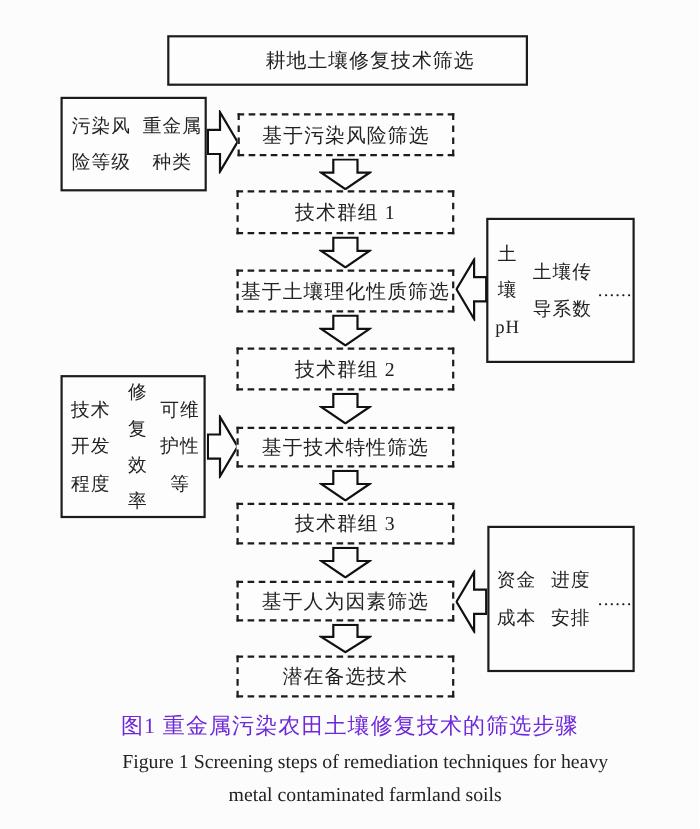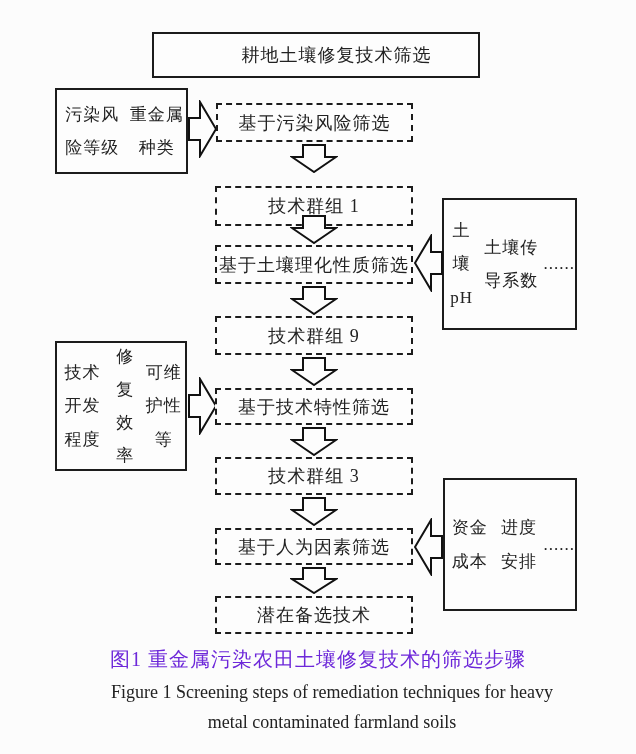--- a/index.html
+++ b/index.html
@@ -93,21 +93,21 @@
   <div class="box dashed" style="left:216px; top:103px; width:197px; height:39px;">
     <span>基于污染风险筛选</span>
   </div>
 
   <div class="arrow" style="left:290px; top:144px;">
     <svg width="48" height="29" viewBox="0 0 48 29">
       <polygon points="13,1 35,1 35,13 46,13 24,28 2,13 13,13"></polygon>
     </svg>
   </div>
 
-  <div class="box dashed" style="left:215px; top:186px; width:198px; height:40px;">
+  <div class="box dashed" style="left:215px; top:173px; width:198px; height:40px;">
     <span>技术群组 1</span>
   </div>
 
   <div class="arrow" style="left:290px; top:215px;">
     <svg width="48" height="29" viewBox="0 0 48 29">
       <polygon points="13,1 35,1 35,13 46,13 24,28 2,13 13,13"></polygon>
     </svg>
   </div>
 
   <div class="side-box" style="left:442px; top:198px; width:135px; height:132px;">
@@ -126,21 +126,21 @@
     <span>基于土壤理化性质筛选</span>
   </div>
 
   <div class="arrow" style="left:290px; top:286px;">
     <svg width="48" height="29" viewBox="0 0 48 29">
       <polygon points="13,1 35,1 35,13 46,13 24,28 2,13 13,13"></polygon>
     </svg>
   </div>
 
   <div class="box dashed" style="left:215px; top:316px; width:198px; height:39px;">
-    <span>技术群组 9</span>
+    <span>技术群组 2</span>
   </div>
 
   <div class="arrow" style="left:290px; top:357px;">
     <svg width="48" height="29" viewBox="0 0 48 29">
       <polygon points="13,1 35,1 35,13 46,13 24,28 2,13 13,13"></polygon>
     </svg>
   </div>
 
   <div class="side-box" style="left:55px; top:341px; width:132px; height:130px;">
     <span class="line">技术开发程度</span>

